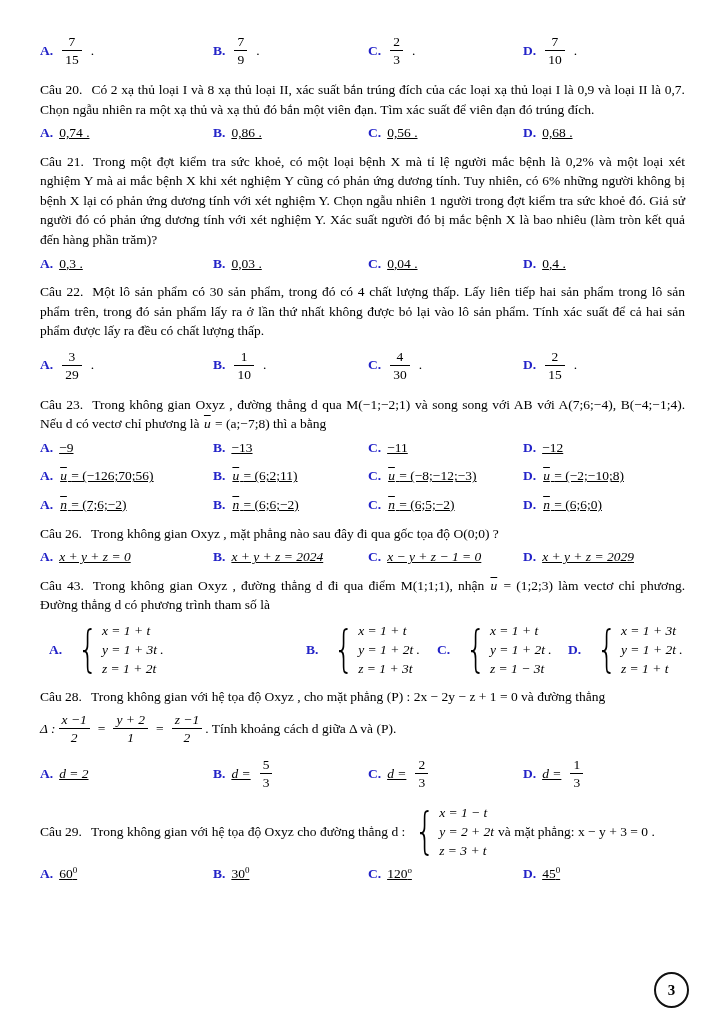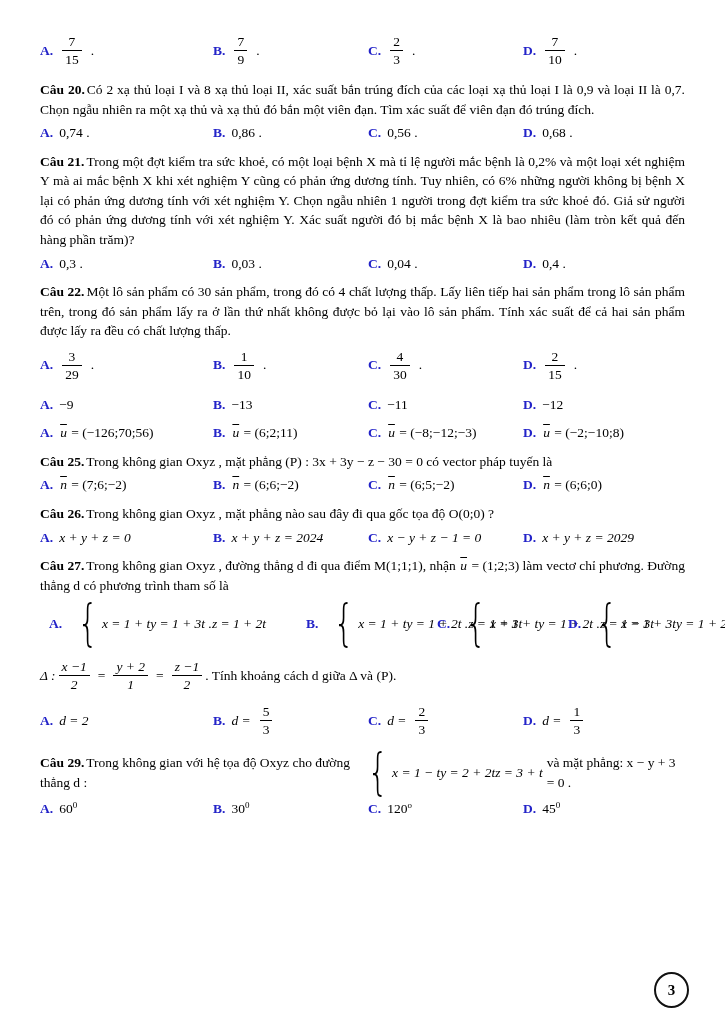--- a/index.html
+++ b/index.html
@@ -7,42 +7,42 @@
   body {
     background:#ffffff;
     font-family:"Liberation Serif", serif;
     font-size:13.5px;
     color:#000;
     position:relative;
   }
   .doc { padding:26px 40px 0 40px; }
   .q { margin-top:9px; }
   .stem { text-align:justify; line-height:1.45; }
-  .qlabel { font-weight:bold; margin-right:2px; }
+  .qlabel { font-weight:normal; margin-right:9px; }
   .m { font-style:italic;text-align:center; }
 
   
   .opts { display:grid; grid-template-columns:173px 155px 155px 1fr; margin-top:4px; align-items:center; }
   .opts.q27grid { padding-left:9px; grid-template-columns:257px 131px 131px 1fr; margin-top:6px; }
   .opt { display:flex; align-items:center; gap:6px; line-height:1.45; }
   .L { color:var(--accent,#2323c8); font-weight:bold; flex:0 0 auto; }
-  .val { white-space:nowrap; }
+  .val { white-space:nowrap;text-decoration:underline; }
 
   
   .frac { display:inline-block; text-align:center; vertical-align:middle; margin:3px 3px; }
   .frac .num { display:block; border-bottom:1px solid #000; padding:0 3px; line-height:17px; }
   .frac .den { display:block; padding:0 3px; line-height:17px; }
 
   
   .vbar { text-decoration:overline; font-style:italic; padding:0 1px; }
 
   
   .cases { display:inline-flex; align-items:center; margin:0 4px; }
   .cases::before { content:"{"; font-family:"DejaVu Sans", sans-serif; font-size:50px; font-weight:200; line-height:0.9; display:inline-block; transform:scaleX(0.65); margin-right:-2px; color:#000; }
-  .cases .lines { display:flex; }
+  .cases .lines { display:flex; flex-direction:column; }
   .cases .lines .ln { line-height:19px; font-style:italic; white-space:nowrap; }
 
   
   .mathline { display:flex; align-items:center; line-height:1.45; margin-top:2px; flex-wrap:nowrap; }
   .mathline .sep { margin:0 5px; }
 
   
   .sysrow { display:flex; align-items:center; line-height:1.45; }
 
   sup { font-size:9px; vertical-align:super; line-height:0; }
@@ -170,20 +170,21 @@
           <span class="frac">
             <span class="num">2</span>
             <span class="den">15</span>
           </span>
           <span>.</span>
         </div>
     </div>
   </div>
 
   <div class="q">
+    <p class="stem"><span class="qlabel">Câu 23.</span><span>Trong không gian Oxyz , đường thẳng d qua M(−1;−2;1) và song song với AB với A(7;6;−4), B(−4;−1;4). Nếu d có vectơ chỉ phương là </span><span class="vbar">u</span><span> = (a;−7;8) thì a bằng</span></p>
     <div class="opts">
       <div class="opt">
           <span class="L">A.</span>
           <span class="val">−9</span>
         </div>
       <div class="opt">
           <span class="L">B.</span>
           <span class="val">−13</span>
         </div>
       <div class="opt">
@@ -212,21 +213,20 @@
           <span class="val"><span class="vbar">u</span> <span>= (−8;−12;−3)</span></span>
         </div>
       <div class="opt">
           <span class="L">D.</span>
           <span class="val"><span class="vbar">u</span> <span>= (−2;−10;8)</span></span>
         </div>
     </div>
   </div>
 
   <div class="q">
-    <p class="stem"><span class="qlabel">Câu 25.</span><span>Trong không gian Oxyz , mặt phẳng (P) : 3x + 3y − z − 30 = 0 có vector pháp tuyến là</span></p>
     <div class="opts">
       <div class="opt">
           <span class="L">A.</span>
           <span class="val"><span class="vbar">n</span> <span>= (7;6;−2)</span></span>
         </div>
       <div class="opt">
           <span class="L">B.</span>
           <span class="val"><span class="vbar">n</span> <span>= (6;6;−2)</span></span>
         </div>
       <div class="opt">
@@ -256,21 +256,21 @@
           <span class="val m">x − y + z − 1 = 0</span>
         </div>
       <div class="opt">
           <span class="L">D.</span>
           <span class="val m">x + y + z = 2029</span>
         </div>
     </div>
   </div>
 
   <div class="q">
-    <p class="stem"><span class="qlabel">Câu 27.</span><span>Trong không gian Oxyz , đường thẳng d đi qua điểm M(1;1;1), nhận </span><span class="vbar">u</span><span> = (1;2;3) làm vectơ chỉ phương. Đường thẳng d có phương trình tham số là</span></p>
+    <p class="stem"><span class="qlabel">Câu 43.</span><span>Trong không gian Oxyz , đường thẳng d đi qua điểm M(1;1;1), nhận </span><span class="vbar">u</span><span> = (1;2;3) làm vectơ chỉ phương. Đường thẳng d có phương trình tham số là</span></p>
     <div class="opts q27grid">
       <div class="opt">
           <span class="L">A.</span>
           <span class="cases">
             <span class="lines">
               <span class="ln">x = 1 + t</span>
               <span class="ln">y = 1 + 3t .</span>
               <span class="ln">z = 1 + 2t</span>
             </span>
           </span>
@@ -302,20 +302,21 @@
               <span class="ln">x = 1 + 3t</span>
               <span class="ln">y = 1 + 2t .</span>
               <span class="ln">z = 1 + t</span>
             </span>
           </span>
         </div>
     </div>
   </div>
 
   <div class="q">
+    <p class="stem"><span class="qlabel">Câu 28.</span><span>Trong không gian với hệ tọa độ Oxyz , cho mặt phẳng (P) : 2x − 2y − z + 1 = 0 và đường thẳng</span></p>
     <div class="mathline">
       <span class="m">Δ :</span>
       <span class="frac m">
           <span class="num">x −1</span>
           <span class="den">2</span>
         </span>
       <span class="sep">=</span>
       <span class="frac m">
           <span class="num">y + 2</span>
           <span class="den">1</span>

